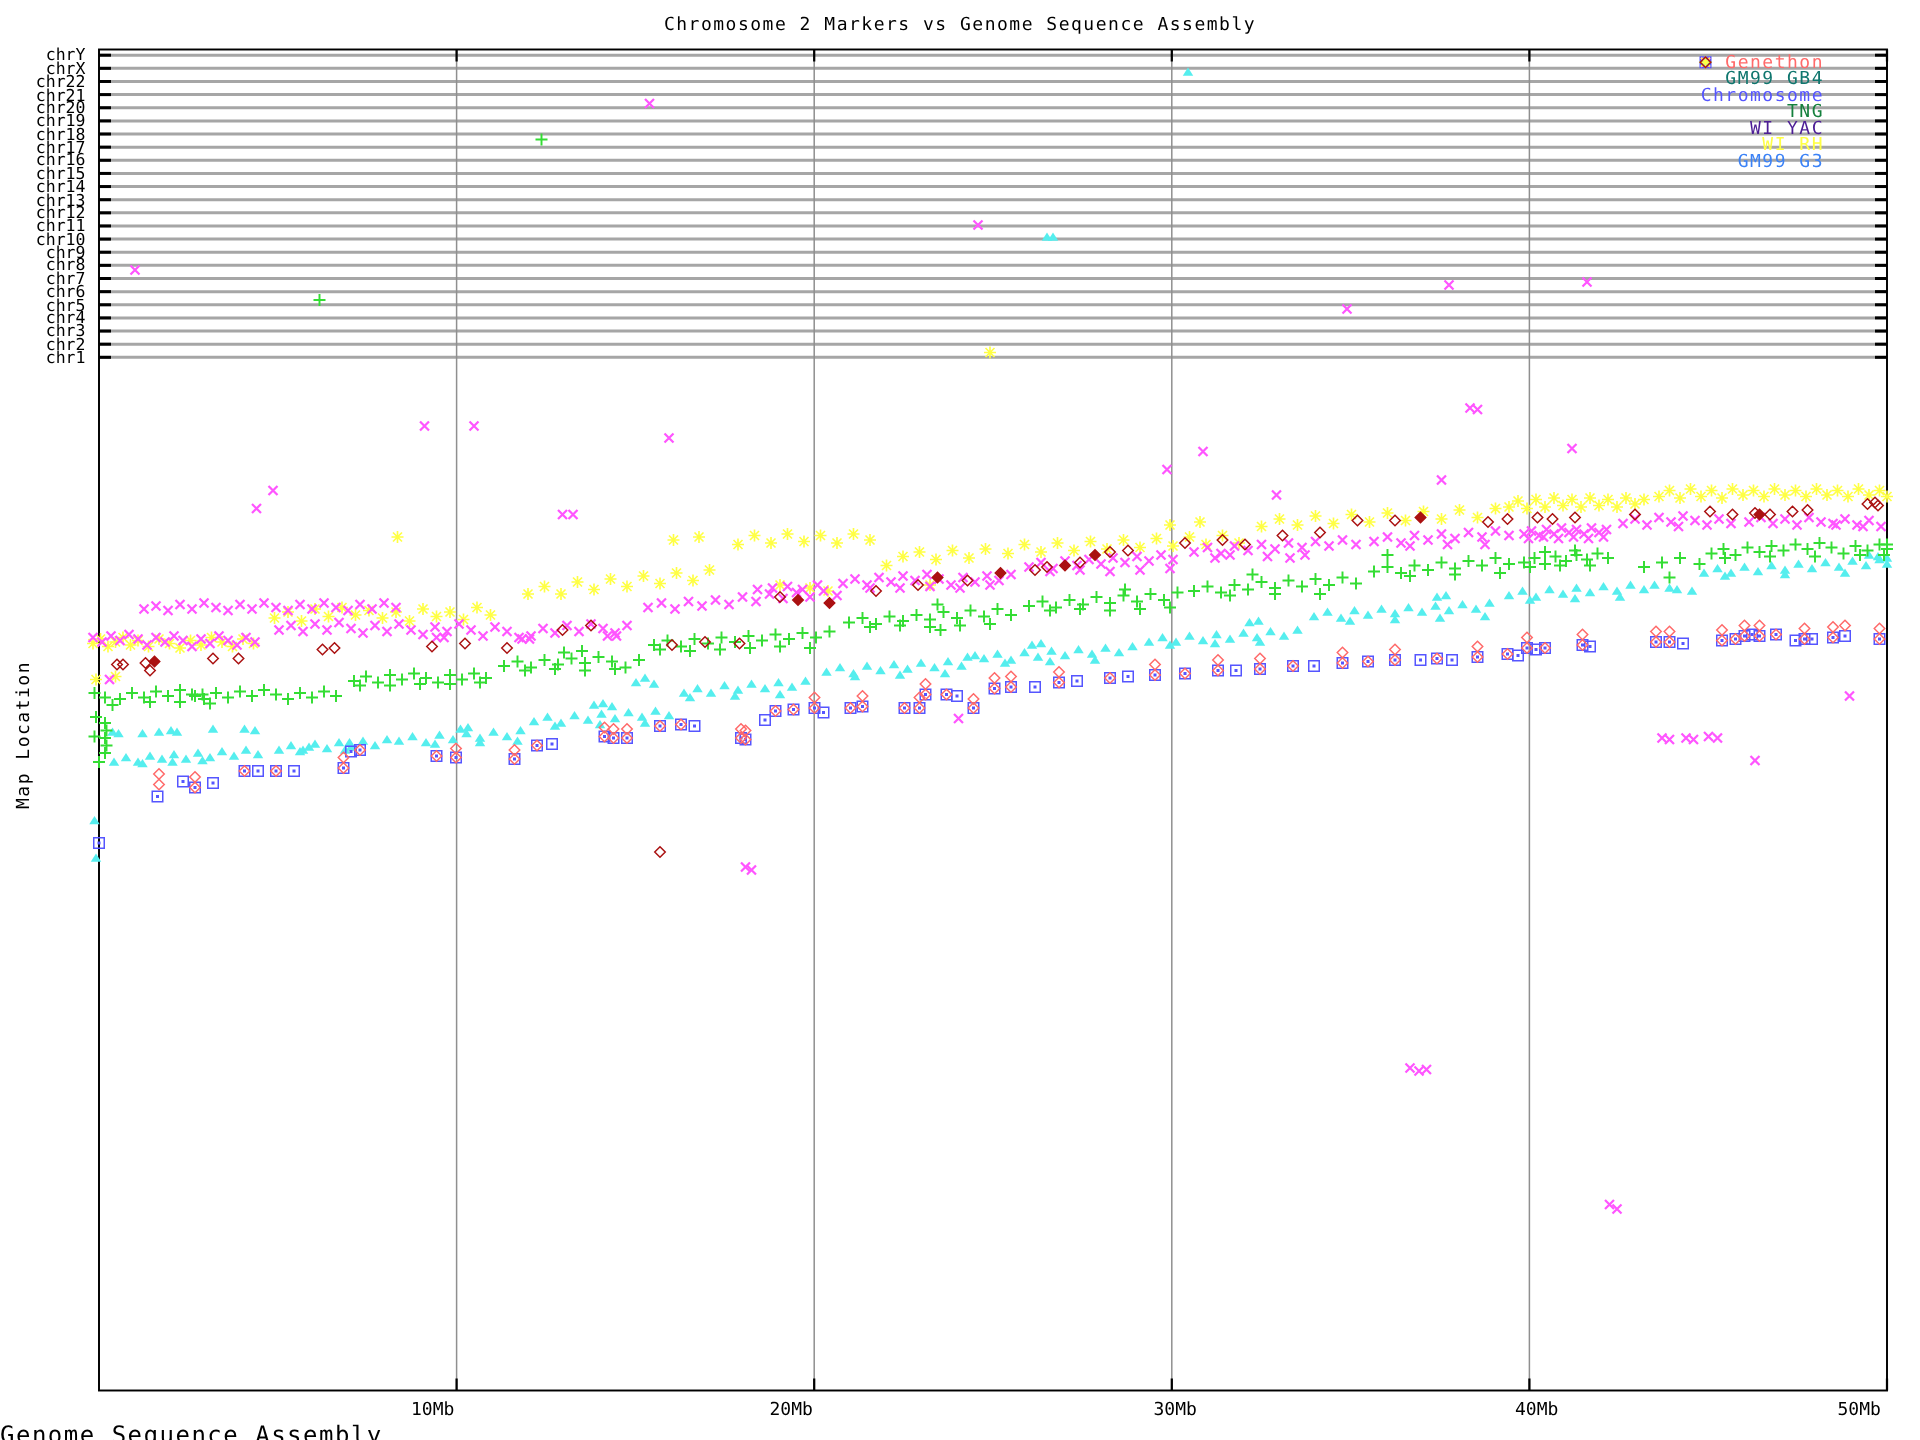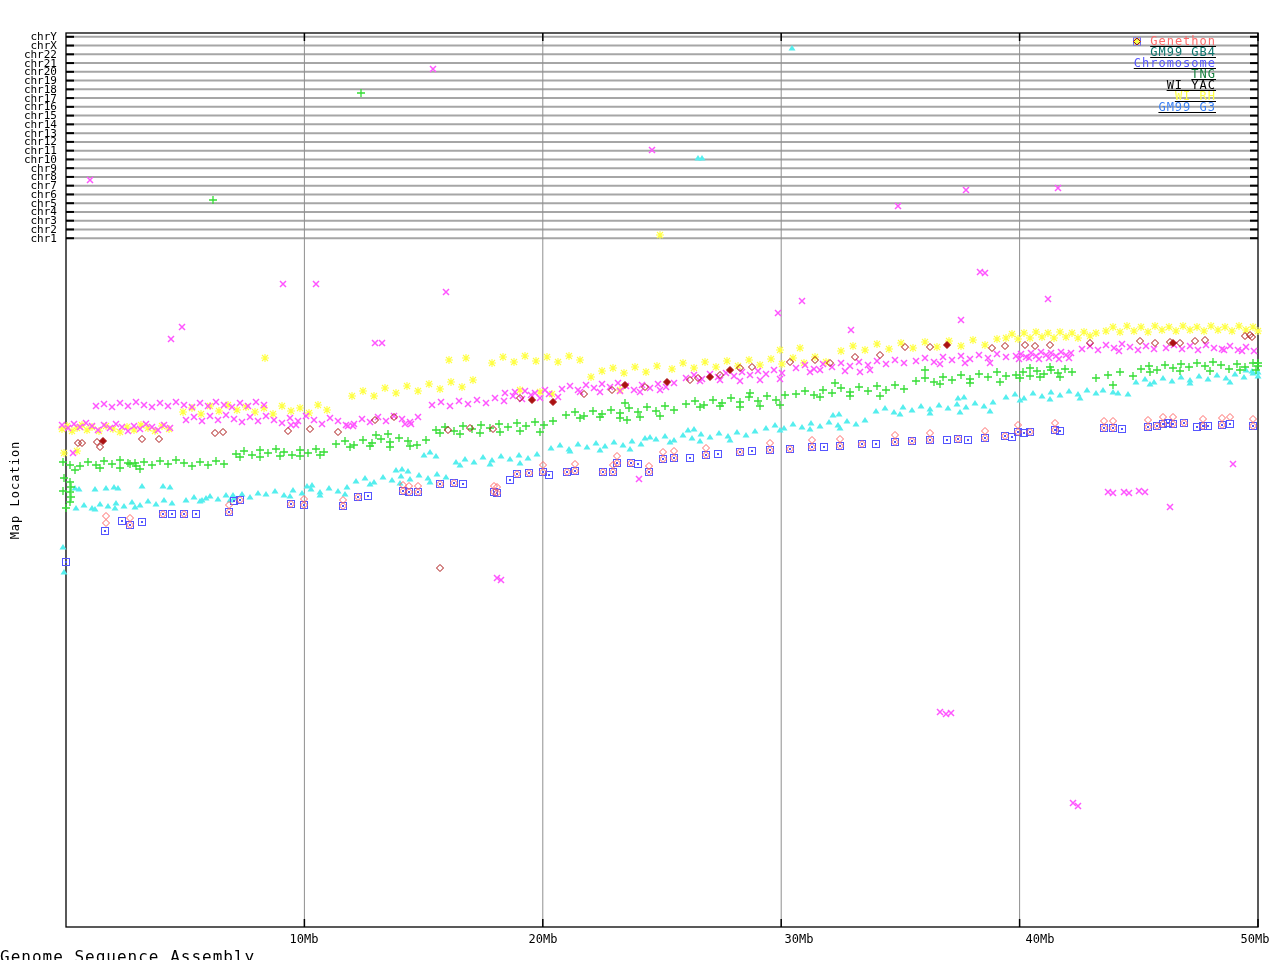--- a/index.html
+++ b/index.html
@@ -2,33 +2,34 @@
 <html><head>
 <meta charset="utf-8">
 <style>
   html,body{margin:0;padding:0;background:#fff;}
   #app{position:relative;width:1280px;height:960px;background:#ffffff;overflow:hidden;
        font-family:"DejaVu Sans Mono","Liberation Mono",monospace;color:#000;}
   .title{position:absolute;left:0;top:9px;width:1280px;text-align:center;font-size:12px;letter-spacing:1px;}
   .xlabel{position:absolute;left:0;top:947px;width:1280px;text-align:left;font-size:16px;letter-spacing:1px;}
   .ylabel{position:absolute;left:8px;top:490px;transform:rotate(-90deg) translateX(-50%);
           transform-origin:0 0;white-space:nowrap;font-size:12px;letter-spacing:1px;}
-  .xtick{position:absolute;top:932px;width:60px;text-align:center;font-size:12px;}
+  .xtick{position:absolute;top:932px;width:60px;font-size:12px;}
   .ytick{position:absolute;right:1223px;width:120px;text-align:right;font-size:11px;line-height:11px;white-space:nowrap;}
-  #legend{position:absolute;top:36px;right:38px;text-decoration:underline;}
+  #legend{position:absolute;top:36px;right:38px;}
   .lg-row{display:flex;justify-content:flex-end;align-items:center;height:11px;font-size:12px;line-height:11px;}
   .lg-label{margin-right:6px;letter-spacing:1px;}
   .lg-sym{width:20px;height:11px;display:inline-block;}
   svg{position:absolute;left:0;top:0;}
 </style>
 </head>
 <body>
 
 <div id="app">
 
+  <div class="title">Chromosome 2 Markers vs Genome Sequence Assembly</div>
 
   <div class="ylabel">Map Location</div>
   <div class="xlabel">Genome Sequence Assembly</div>
 
   <svg id="plot" width="1280" height="960" xmlns="http://www.w3.org/2000/svg">
       <g>
         <line x1="66" y1="36.8" x2="1258" y2="36.8" stroke="#a6a6a6" stroke-width="2"></line>
         <line x1="66" y1="36.8" x2="74" y2="36.8" stroke="#000" stroke-width="2"></line>
         <line x1="1250" y1="36.8" x2="1258" y2="36.8" stroke="#000" stroke-width="2"></line>
         <line x1="66" y1="45.556999999999995" x2="1258" y2="45.556999999999995" stroke="#a6a6a6" stroke-width="2"></line>
@@ -1297,21 +1298,21 @@
     </div>
     <div class="lg-row">
       <span class="lg-label" style="color: #15803d;">TNG</span>
       <span class="lg-sym">
           <svg width="20" height="11">
             <path d="M7 2.5L13 8.5M7 8.5L13 2.5" stroke="#ff55ff" stroke-width="1.5" fill="none"></path>
           </svg>
         </span>
     </div>
     <div class="lg-row">
-      <span class="lg-label" style="color: #000000; margin-left: 40px;">WI YAC</span>
+      <span class="lg-label" style="color: #4c1d95; margin-left: 40px;">WI YAC</span>
       <span class="lg-sym">
           <svg width="20" height="11">
             <polygon points="10,2.5 13.5,8 6.5,8" fill="#55eeee"></polygon>
           </svg>
         </span>
     </div>
     <div class="lg-row">
       <span class="lg-label" style="color: rgb(255, 255, 68); margin-left: 20px;">WI RH</span>
       <span class="lg-sym">
           <svg width="20" height="11">

